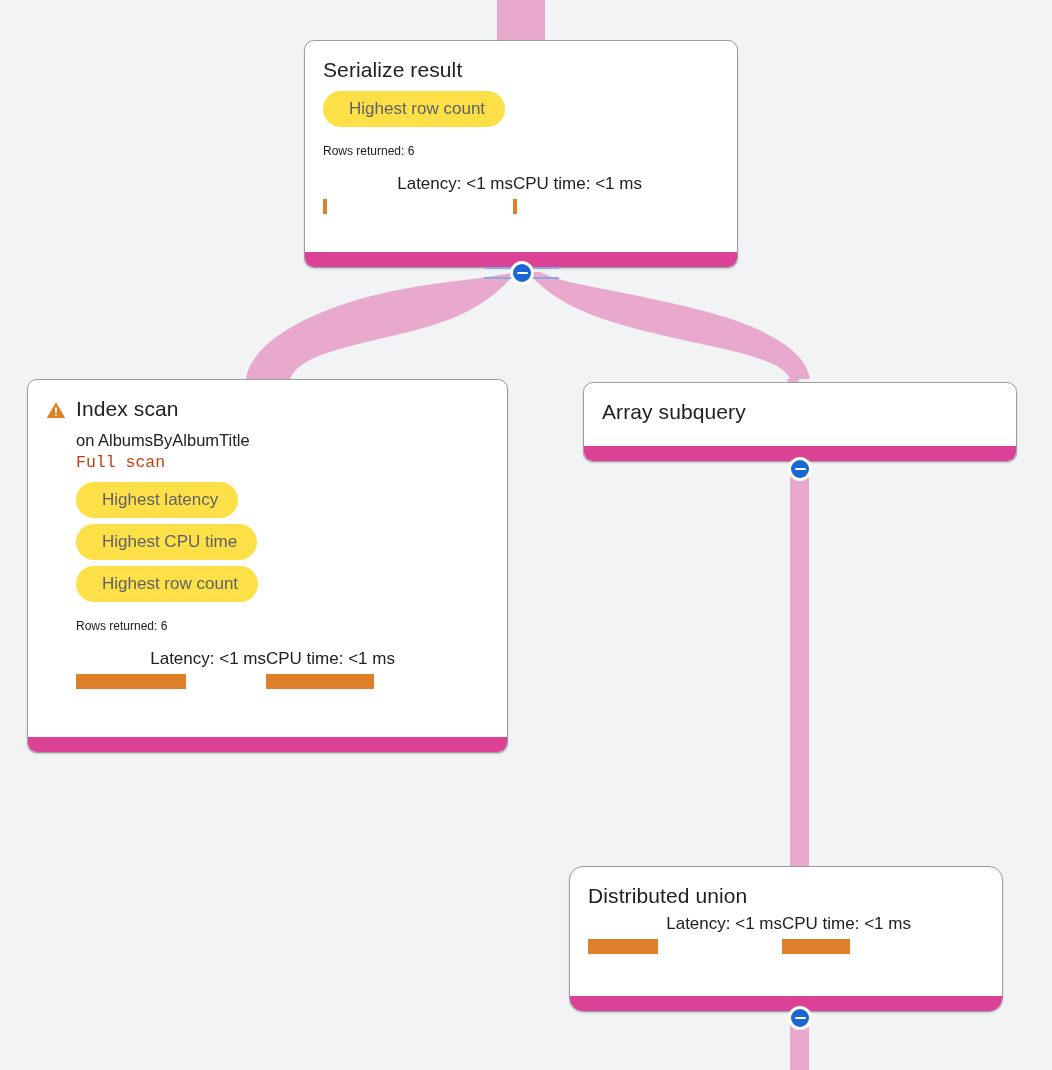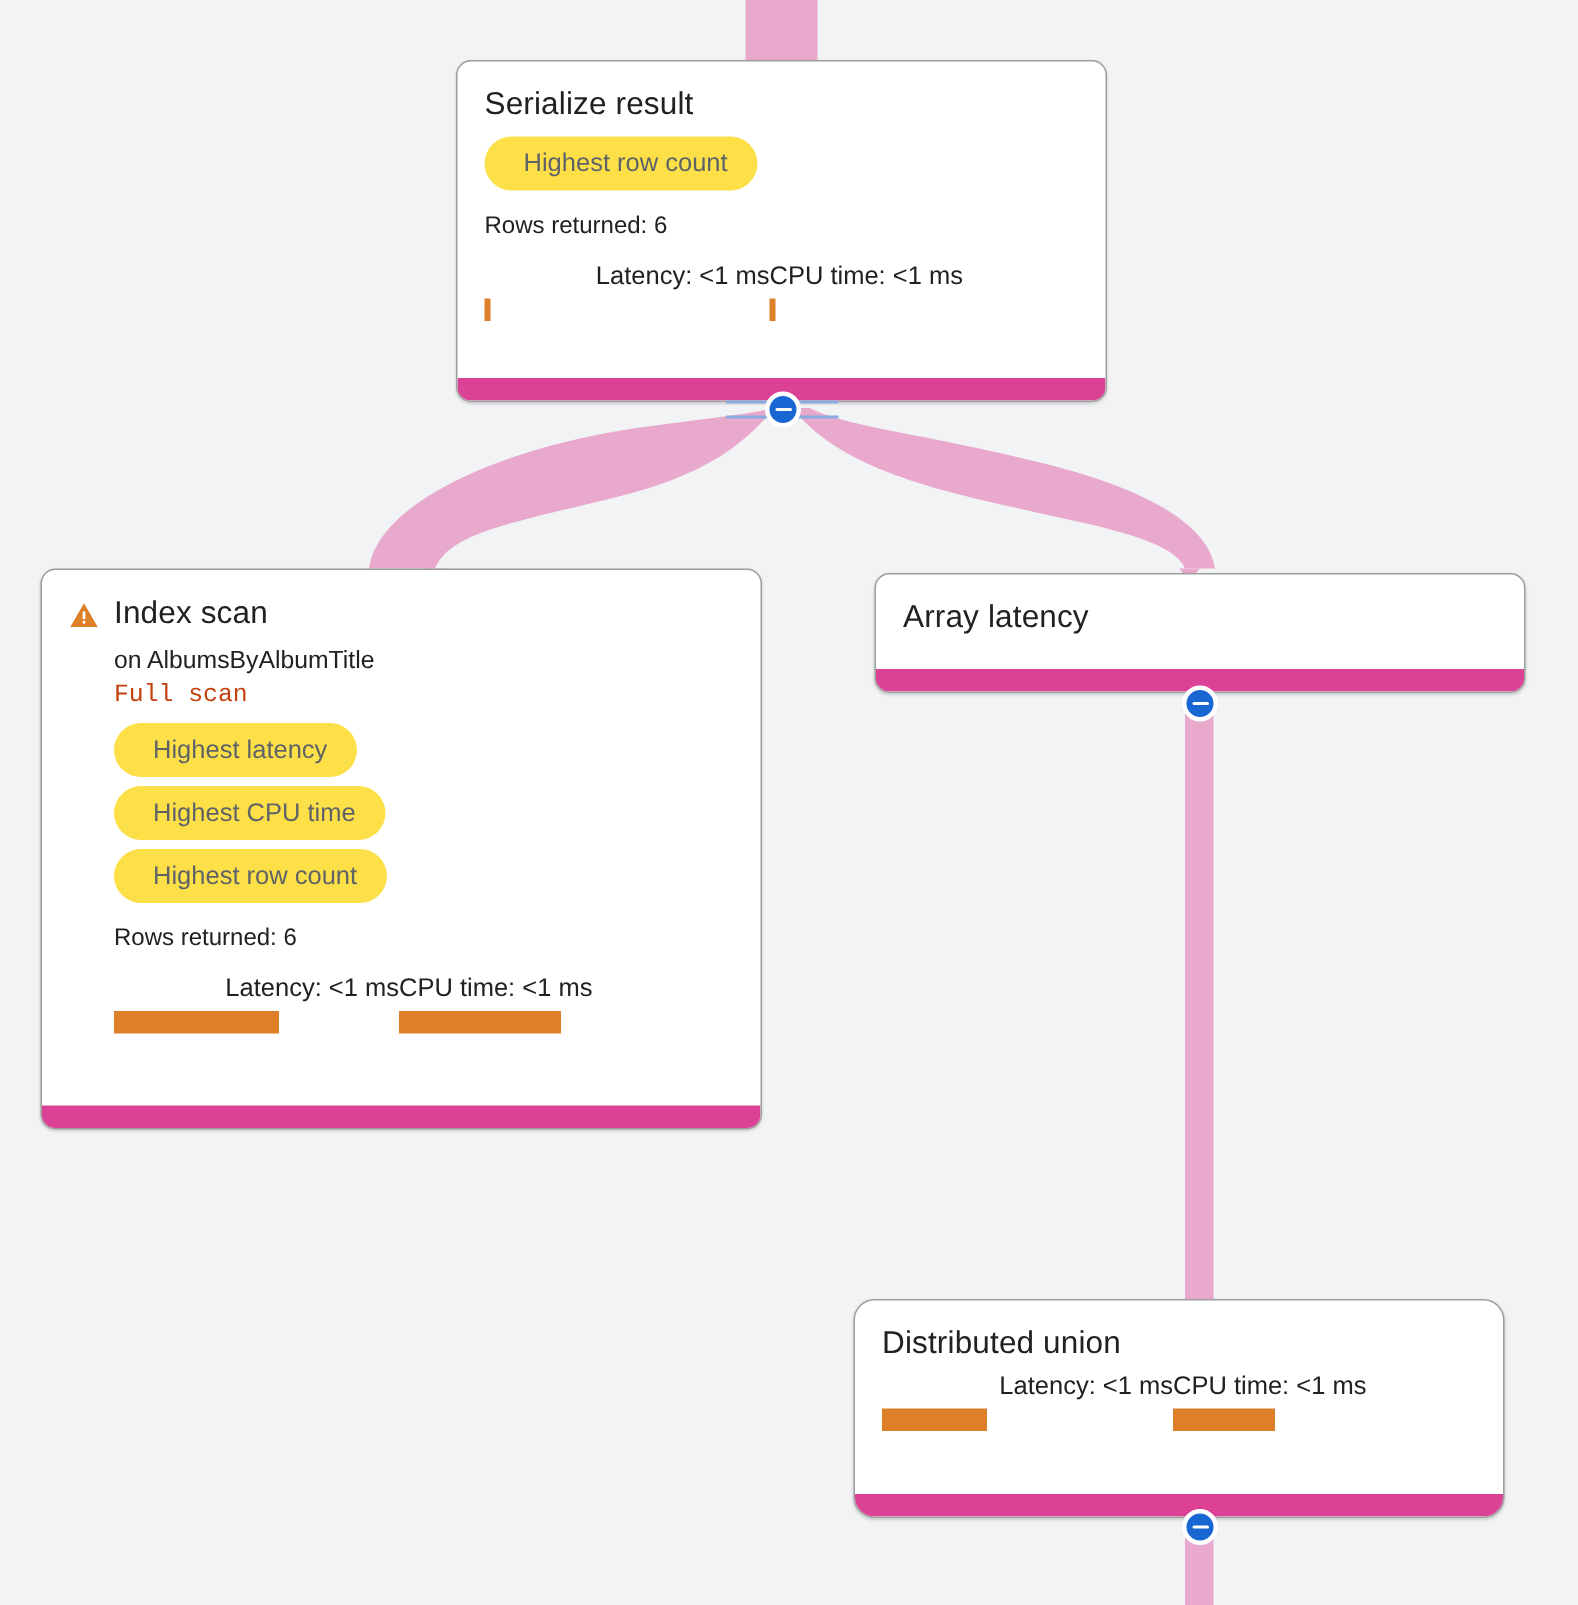--- a/index.html
+++ b/index.html
@@ -88,21 +88,21 @@
     background: #fde047;
     color: #5F6368;
     border-radius: 18px;
     font-size: 17px;
     line-height: 20px;
     padding: 8px 20px 8px 26px;
     margin-bottom: 6px;
   }
 
   .rows-returned {
-    font-size: 16px;
+    font-size: 12px;
     line-height: 24px;
     color: #202124;
     margin-top: 6px;
   }
 
   .metrics {
     display: flex;
     margin-top: 10px;
     text-align: right;
   }
@@ -252,21 +252,21 @@
           <span class="metric-bar" style="width:108px;"></span>
         </div>
       </div>
     </div>
     <div class="node-bottom-bar"></div>
   </div>
 
   <div class="node" style="left:583px; top:382px; width:434px; height:80px;">
     <div class="node-body">
       <div class="node-title-row">
-        <div class="node-title">Array latency</div>
+        <div class="node-title">Array subquery</div>
       </div>
     </div>
     <div class="node-bottom-bar"></div>
   </div>
 
   <div class="collapse-btn" style="left:788px; top:457px;">
     <span class="minus"></span>
   </div>
 
   <div class="node" style="left:569px; top:866px; width:434px; height:146px;border-radius:14px;">

